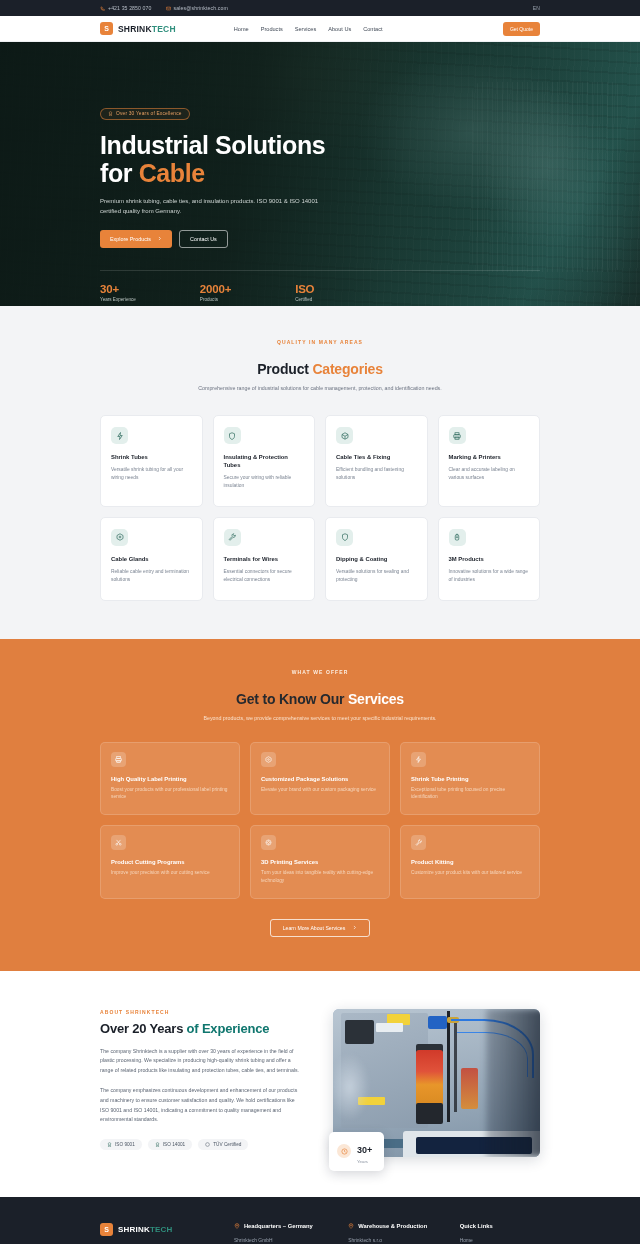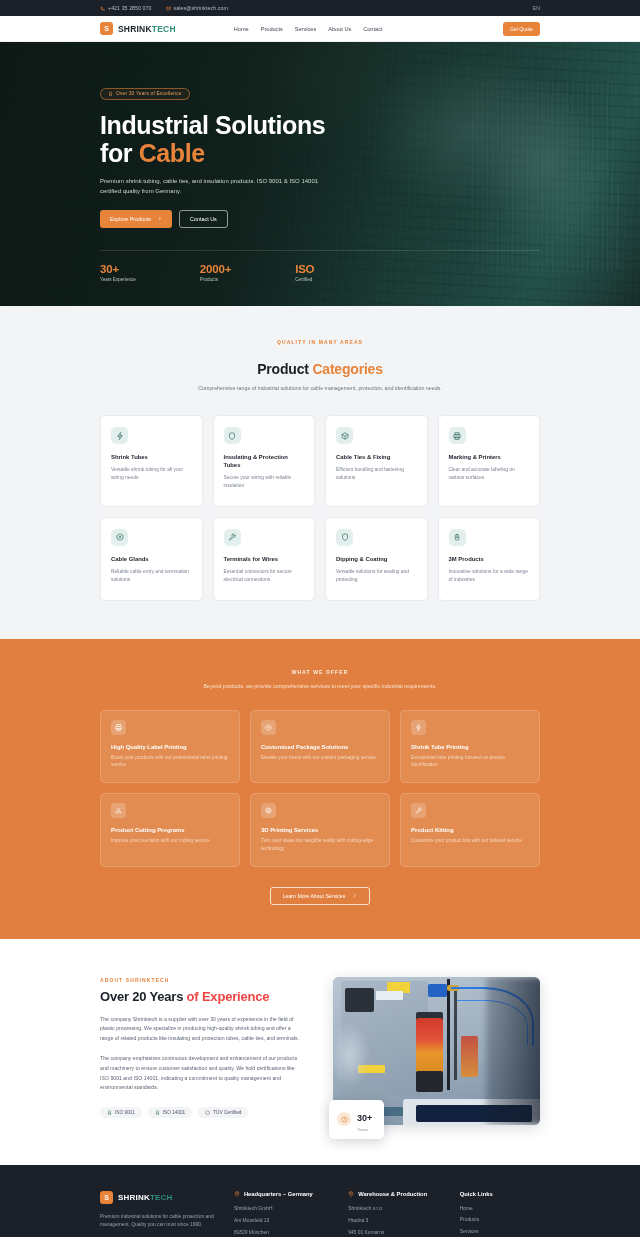--- a/index.html
+++ b/index.html
@@ -64,21 +64,21 @@
     position:absolute;right:18px;top:40px;width:150px;height:190px;border-radius:10px;
     background:
       repeating-linear-gradient(90deg, rgba(255,255,255,.07) 0 1px, rgba(0,0,0,0) 1px 5px),
       radial-gradient(ellipse 90px 110px at 50% 45%, rgba(150,200,195,.30), rgba(0,0,0,0) 75%);
     filter:blur(.4px);
   }
   .hero-dark{
     position:absolute;inset:0;
     background:linear-gradient(100deg, rgba(12,24,21,.93) 0%, rgba(14,28,24,.88) 38%, rgba(16,35,30,.55) 62%, rgba(16,38,34,.30) 100%);
   }
-  .hero-inner{position:relative;width:440px;margin:0 auto;padding-top:40px;}
+  .hero-inner{position:relative;width:440px;margin:0 auto;padding-top:60px;}
   .badge{
     display:inline-flex;align-items:center;gap:3px;
     border:1px solid rgba(232,131,58,.55);border-radius:9px;
     padding:2.5px 7px;color:#e8a063;font-size:4.8px;letter-spacing:.2px;
     background:rgba(232,131,58,.07);
   }
   .hero-title{
     margin-top:11px;font-size:25px;line-height:1.12;font-weight:bold;
     color:#ffffff;letter-spacing:-.4px;
   }
@@ -161,21 +161,21 @@
   }
 
   
   .about{background:#fff;padding:38px 0 40px;}
   .about-grid{display:flex;gap:28px;align-items:flex-start;}
   .about-left{width:205px;}
   .about-eyebrow{
     font-size:5px;letter-spacing:1.1px;font-weight:bold;color:#e8833a;text-transform:uppercase;
   }
   .about-title{font-size:13px;font-weight:bold;color:#1b2029;margin-top:6px;letter-spacing:-.2px;}
-  .about-title .accent{color:#ef4444;text-align:center;}
+  .about-title .accent{color:#0f766e;text-align:center;}
   .about-p{font-size:5.2px;line-height:1.85;color:#5d6674;margin-top:11px;}
   .cert-row{display:flex;gap:6px;margin-top:14px;}
   .cert{
     display:inline-flex;align-items:center;gap:3px;background:#f3f4f6;
     border-radius:8px;padding:3px 7px;font-size:4.7px;color:#4b5563;white-space:nowrap;
   }
   .about-right{position:relative;width:207px;}
   .about-photo{
     width:207px;height:148px;border-radius:6px;overflow:hidden;position:relative;
     box-shadow:0 3px 14px rgba(20,30,50,.16);
@@ -423,20 +423,21 @@
           <div class="cat-desc">Innovative solutions for a wide range of industries</div>
         </div>
 
       </div>
     </div>
   </div>
 
   <div class="services">
     <div class="section">
       <div class="eyebrow">WHAT WE OFFER</div>
+      <h2 class="sec-title"><span>Get to Know Our </span><span class="accent">Services</span></h2>
       <p class="sec-desc">Beyond products, we provide comprehensive services to meet your specific industrial requirements.</p>
 
       <div class="svc-grid">
 
         <div class="svc-card">
           <div class="svc-icon">
             <svg width="7" height="7" viewBox="0 0 16 16" fill="none" stroke="currentColor" stroke-width="1.4">
                 <rect x="4" y="1.5" width="8" height="4"></rect>
                 <rect x="1.5" y="5.5" width="13" height="6" rx="1"></rect>
                 <rect x="4" y="10" width="8" height="4.5"></rect>

